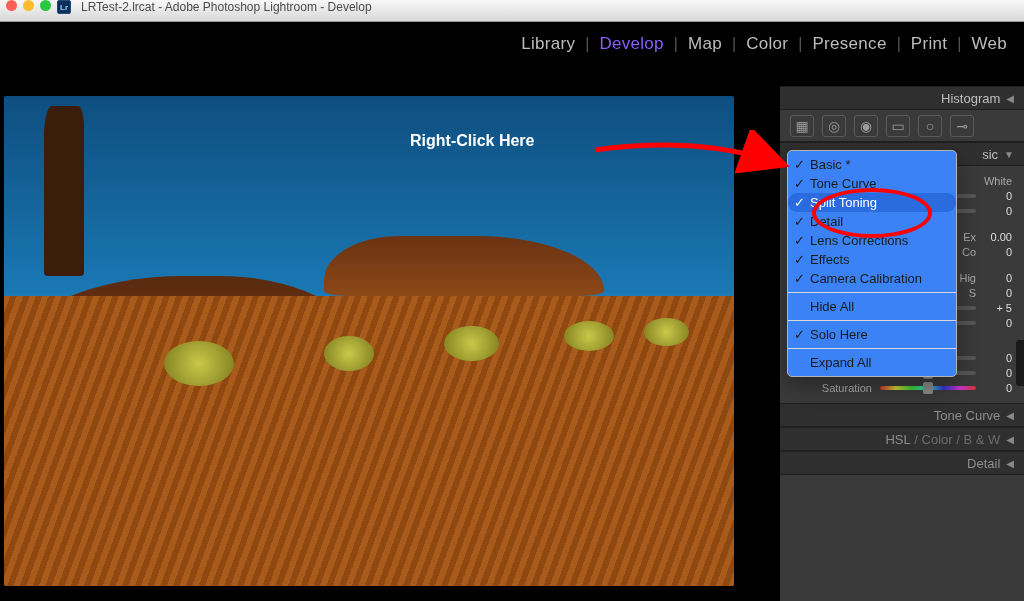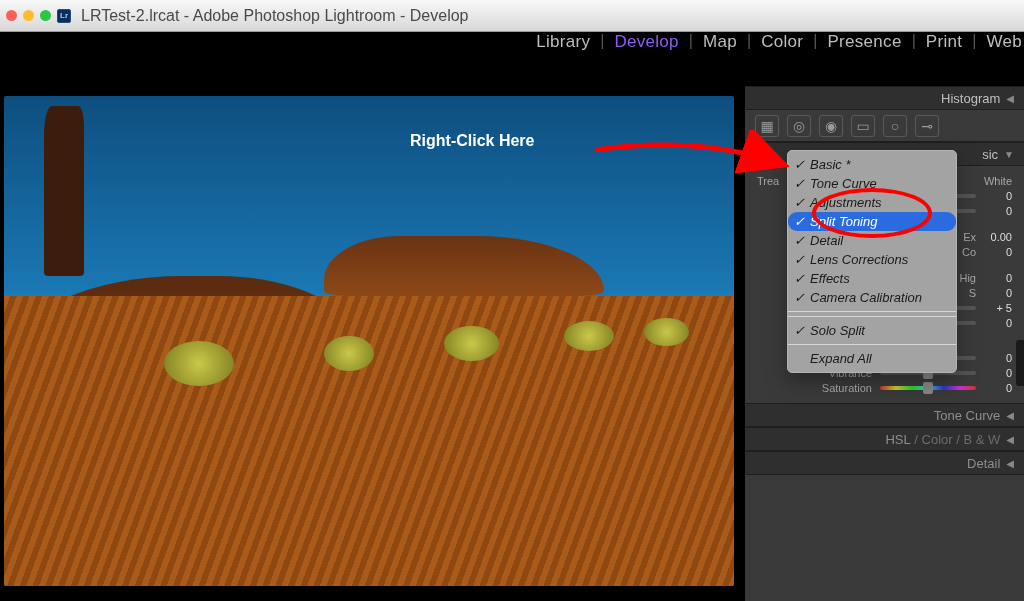--- a/index.html
+++ b/index.html
@@ -1,58 +1,58 @@
 <!DOCTYPE html>
 <html><head>
 <meta charset="utf-8">
 <style>
   * { box-sizing: border-box; margin: 0; padding: 0; font-family: "Lucida Grande","Helvetica Neue",Arial,sans-serif; }
   body { width:1024px; height:601px; background:#000; overflow:hidden; position:relative; color:#ccc; font-size:12px;}
   
-  .mac-title { height:32px; background:linear-gradient(#f8f8f8,#d8d8d8); display:flex; align-items:center; padding:0 6px; gap:6px; border-bottom:1px solid #9a9a9a;}
+  .mac-title { height:22px; background:linear-gradient(#f8f8f8,#d8d8d8); display:flex; padding:0 6px; gap:6px; border-bottom:1px solid #9a9a9a;}
   .mac-title .traffic { display:flex; gap:6px;}
   .dot { width:11px; height:11px; border-radius:50%; }
   .dot.red{background:#ff5f57;} .dot.yellow{background:#febc2e;} .dot.green{background:#28c840;}
   .mac-title .lr-icon{width:14px;height:14px;background:#0b2e5a;border:1px solid #2a4c7a;display:inline-flex;align-items:center;justify-content:center;font-size:8px;color:#8ed1f9;font-weight:bold;border-radius:2px;}
-  .mac-title .title-text{color:#4a4a4a;font-size:16px;margin-left:4px;}
-  
-  .modules { height:44px; background:#000; display:flex; justify-content:flex-end; align-items:flex-start; padding-right:2px; gap:0;}
+  .mac-title .title-text{color:#4a4a4a;font-size:12px;margin-left:4px;}
+  
+  .modules { height:44px; background:#000; display:flex; justify-content:flex-end; align-items:center; padding-right:17px; gap:0;}
   .modules .sep{color:#555;font-size:16px;padding:0 10px;}
   .modules .mod{color:#bdbdbd;font-size:17px;letter-spacing:.3px;cursor:pointer;}
   .modules .mod.active{color:#8b5cf6;}
   
   .content { position:absolute; top:66px; left:0; right:0; bottom:0;}
   .photo { position:absolute; left:4px; top:30px; width:730px; height:490px; background:
      linear-gradient(180deg,#0e4e7f 0%,#1a78b4 40%,#6ea8c2 50%,#d07830 54%,#c1681e 70%,#7a3d10 100%);
      border-radius:2px; overflow:hidden;}
   .photo .rock{position:absolute;left:40px;bottom:310px;width:40px;height:170px;background:#3c1d0b;border-radius:8px 6px 4px 4px / 30px 20px 4px 4px;}
   .photo .rock2{position:absolute;left:10px;bottom:180px;width:340px;height:130px;background:linear-gradient(#5a2b10,#7a3a14);border-radius:50% 40% 10% 10% / 60% 50% 10% 10%;}
   .photo .mesa{position:absolute;right:130px;bottom:290px;width:280px;height:60px;background:linear-gradient(#6a3312,#8d4818);border-radius:30% 50% 10% 10% / 80% 100% 10% 10%;}
   .photo .sand{position:absolute;left:0;bottom:0;width:100%;height:290px;background:
      repeating-linear-gradient(110deg,#a85b1a 0 6px,#8e4810 6px 12px);
   }
   .photo .bush{position:absolute;width:70px;height:45px;border-radius:50%;background:radial-gradient(circle,#c9c849,#7b7a1e);}
   
-  .right { position:absolute; right:0; top:20px; width:279px; bottom:0; background:#3a3a3a;}
+  .right { position:absolute; right:0; top:20px; width:244px; bottom:0; background:#3a3a3a;}
   .panel-hdr{height:24px;background:#2f2f2f;color:#bfbfbf;display:flex;align-items:center;justify-content:flex-end;padding-right:10px;font-size:13px;border-top:1px solid #1f1f1f;border-bottom:1px solid #1f1f1f;}
   .panel-hdr .tri{margin-left:6px;font-size:10px;color:#888;}
   .panel-hdr.sub{color:#8d8d8d;}
   .panel-hdr .dim{color:#6c6c6c;}
   .toolstrip{height:32px;background:#3a3a3a;display:flex;align-items:center;gap:8px;padding:0 10px;border-bottom:1px solid #1f1f1f;}
   .tool{width:24px;height:22px;border:1px solid #5a5a5a;border-radius:3px;display:flex;align-items:center;justify-content:center;color:#9a9a9a;font-size:14px;}
   .section{padding:6px 12px;}
   .label-row{display:flex;justify-content:flex-end;align-items:center;gap:8px;color:#a8a8a8;font-size:11px;margin:3px 0;}
   .label-row .lbl{flex:1;text-align:right;}
   .label-row .val{width:28px;text-align:right;color:#ddd;}
   .slider{flex-basis:96px;height:4px;background:linear-gradient(90deg,#555 50%,#555 50%);border-radius:2px;position:relative;}
   .slider.grad{background:linear-gradient(90deg,#c33,#cc3,#3c3,#3cc,#33c,#c3c,#c33);}
   .slider .knob{position:absolute;top:-4px;left:50%;transform:translateX(-50%);width:10px;height:12px;background:#888;border-radius:2px;}
   .presence-head{color:#8a8a8a;text-align:center;font-size:11px;margin-top:8px;}
   
-  .ctx{position:absolute;left:787px;top:150px;width:170px;background:#a3a3a3;color:#1a1a1a;border:1px solid #b4b4b4;border-radius:5px;box-shadow:0 8px 22px rgba(0,0,0,.35);padding:4px 0;font-size:13px;z-index:50;font-style:italic;}
+  .ctx{position:absolute;left:787px;top:150px;width:170px;background:#3b82f6;color:#1a1a1a;border:1px solid #b4b4b4;border-radius:5px;box-shadow:0 8px 22px rgba(0,0,0,.35);padding:4px 0;font-size:13px;z-index:50;}
   .ctx .item{display:flex;align-items:center;padding:1px 14px 1px 22px;position:relative;line-height:17px;}
   .ctx .item.checked::before{content:"✓";position:absolute;left:6px;}
   .ctx .item.sel{background:#2a6be0;color:#fff;border-radius:9px;}
   .ctx hr{border:0;border-top:1px solid #d6d6d6;margin:4px 0;}
   
   .anno-ellipse{position:absolute;left:812px;top:188px;width:120px;height:50px;border:4px solid #ff0000;border-radius:50%;z-index:60;pointer-events:none;}
   .anno-text{position:absolute;left:410px;top:132px;color:#fff;font-size:16px;font-weight:600;z-index:60;pointer-events:none;}
   .arrow-svg{position:absolute;left:590px;top:130px;width:210px;height:60px;z-index:60;pointer-events:none;}
   .expand-handle{position:absolute;right:0;top:340px;width:8px;height:46px;background:#1a1a1a;border-radius:3px 0 0 3px;z-index:40;}
 </style>
@@ -217,42 +217,42 @@
 
 <div class="expand-handle"></div>
 
 <div class="ctx">
   <div class="item checked">
       <span>Basic *</span>
     </div>
   <div class="item checked">
       <span>Tone Curve</span>
     </div>
-  <div class="item checked">
-      <span>Adjustments</span>
-    </div>
   <div class="item checked sel">
       <span>Split Toning</span>
     </div>
   <div class="item checked">
       <span>Detail</span>
     </div>
   <div class="item checked">
       <span>Lens Corrections</span>
     </div>
   <div class="item checked">
       <span>Effects</span>
     </div>
   <div class="item checked">
       <span>Camera Calibration</span>
     </div>
   <hr>
+  <div class="item">
+      <span>Hide All</span>
+    </div>
   <hr>
   <div class="item checked">
-      <span>Solo Split</span>
+      <span>Solo Here</span>
     </div>
   <hr>
   <div class="item">
       <span>Expand All</span>
     </div>
 </div>
 
 <div class="anno-text">Right-Click Here</div>
 <svg class="arrow-svg" viewBox="0 0 210 60">
   <defs>

